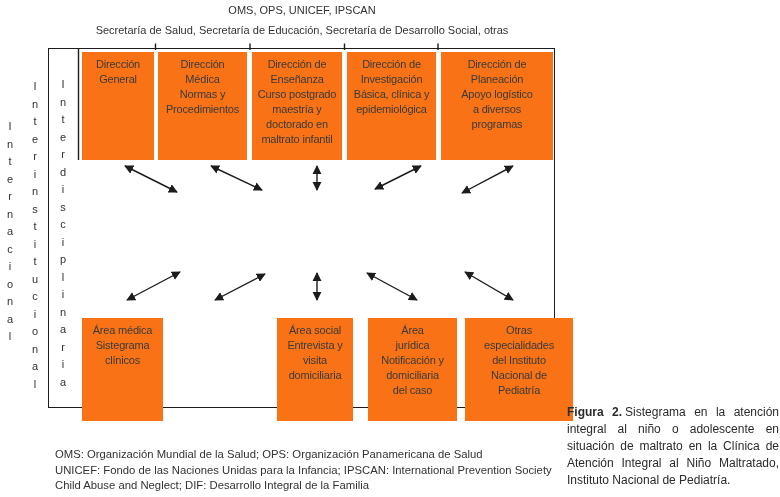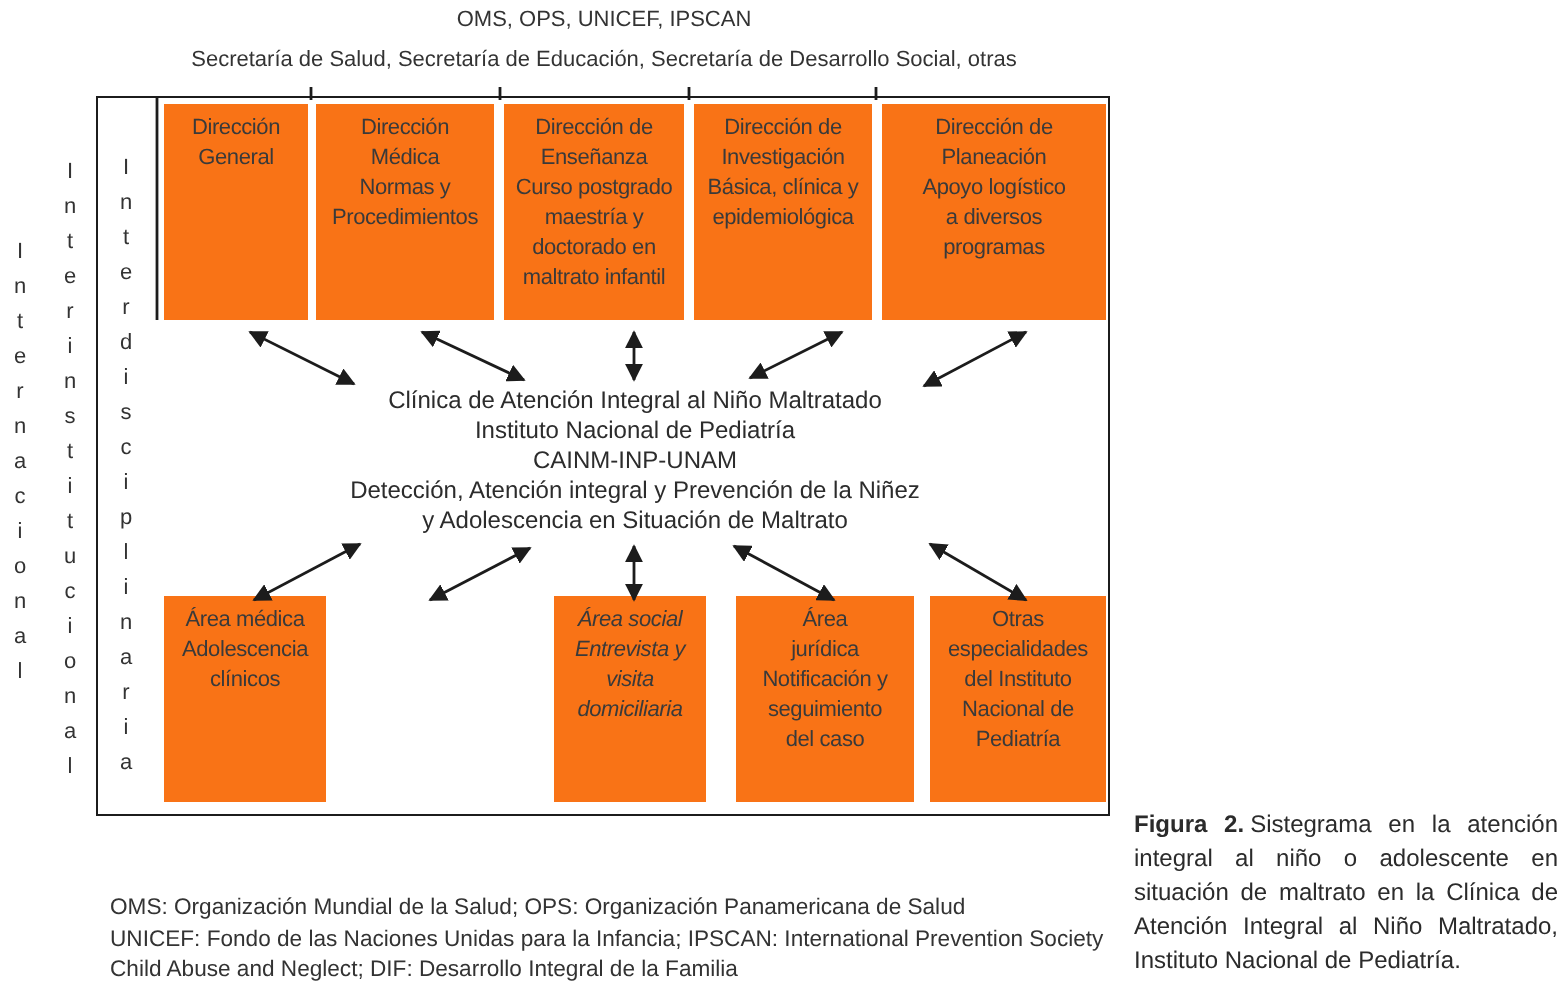--- a/index.html
+++ b/index.html
@@ -22,21 +22,21 @@
     left:48px; top:48px; width:505px; height:358px;
     border:1.5px solid #1c1c1c; background:transparent;
   }
 
   .gbox {
     background:#f97316; text-align:center; box-sizing:border-box;
     font-size:11px; line-height:15px; letter-spacing:-0.2px;
     padding:5px 1px 0 1px; color:#3a3a3a;
   }
   .trow { top:52px; height:108px; }
-  .brow { top:298px; height:103px; }
+  .brow { top:318px; height:103px; }
   .box-title, .box-body { white-space:pre-line; }
 
   .center-text {
     left:79px; top:193px; width:477px; text-align:center;
     font-size:12px; line-height:15px; color:#2c2c2c; white-space:pre-line;
   }
 
   .sysline { left:40px; top:416px; font-size:11.5px; color:#333; }
   .notes { left:40px; top:447px; font-size:11.3px; line-height:15.5px; color:#333; white-space:pre-line;margin-left:15px; }
 
@@ -88,45 +88,40 @@
 epidemiológica</div>
   </div>
   <div class="abs gbox trow" style="left:441px; width:112px;">
     <div class="box-title">Dirección de
 Planeación</div>
     <div class="box-body">Apoyo logístico
 a diversos
 programas</div>
   </div>
 
-  <div class="abs center-text">Clínica de Atención Integral al Niño Maltratado
-Instituto Nacional de Pediatría
-CAINM-INP-UNAM
-Detección, Atención integral y Prevención de la Niñez
-y Adolescencia en Situación de Maltrato</div>
 
   <div class="abs gbox brow" style="left:82px;  width:81px;">
     <div class="box-title">Área médica</div>
-    <div class="box-body">Adolescencia
+    <div class="box-body">Sistegrama
 clínicos</div>
   </div>
-  <div class="abs gbox brow" style="left:277px; width:76px;font-style:italic;">
+  <div class="abs gbox brow" style="left:277px; width:76px;">
     <div class="box-title">Área social</div>
     <div class="box-body">Entrevista y
 visita
 domiciliaria</div>
   </div>
   <div class="abs gbox brow" style="left:368px; width:89px;">
     <div class="box-title">Área
 jurídica</div>
     <div class="box-body">Notificación y
-seguimiento
+domiciliaria
 del caso</div>
   </div>
-  <div class="abs gbox brow" style="left:465px; width:88px;">
+  <div class="abs gbox brow" style="left:465px; width:108px;">
     <div class="box-title">Otras
 especialidades
 del Instituto
 Nacional de
 Pediatría</div>
     <div class="box-body"></div>
   </div>
 
   <svg class="abs arrows" width="780" height="497" viewBox="0 0 780 497">
     <defs>

